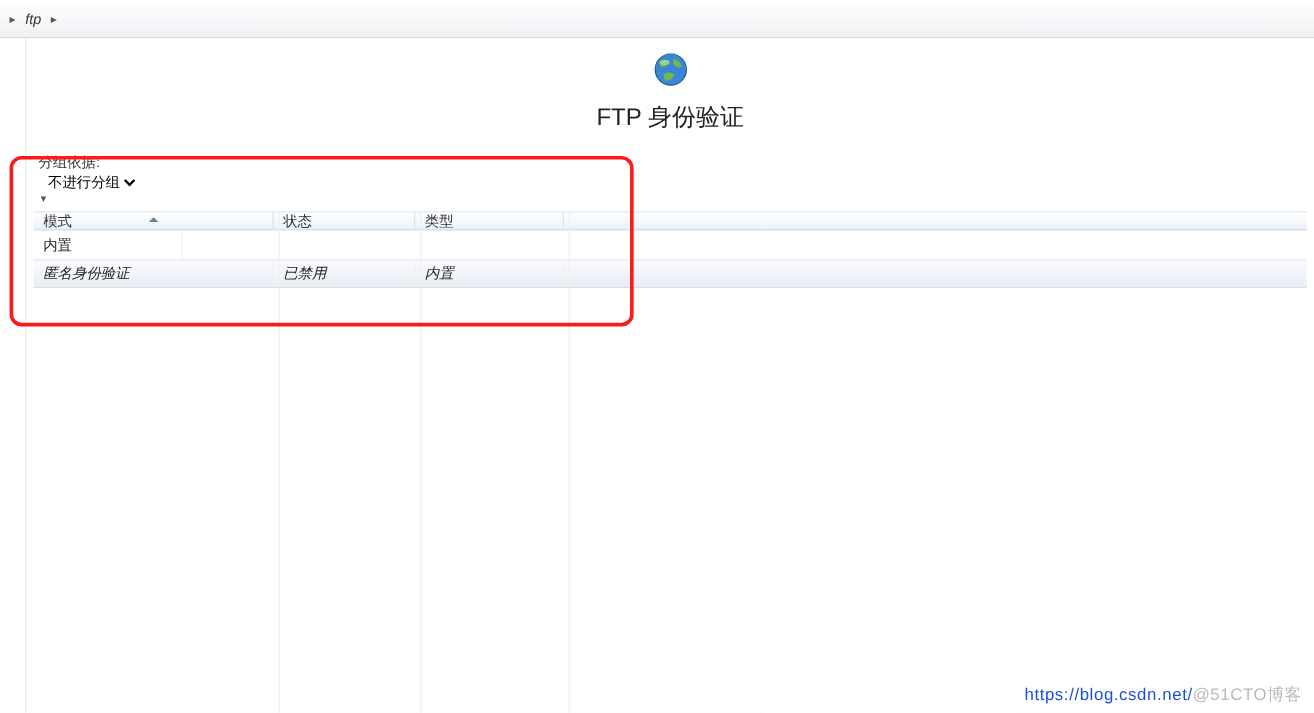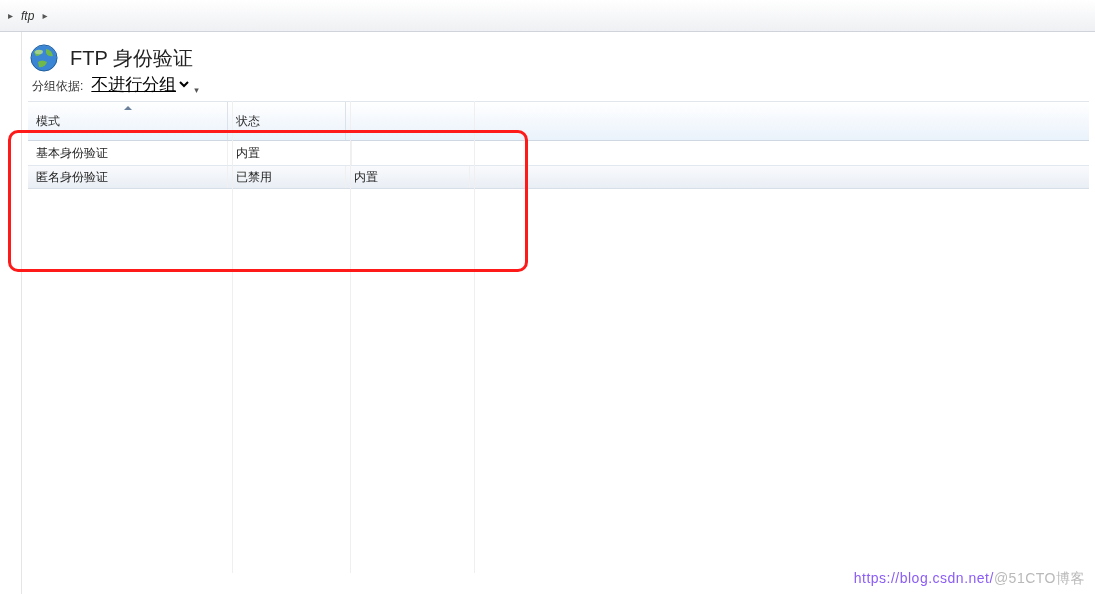--- a/index.html
+++ b/index.html
@@ -44,56 +44,58 @@
     .main-panel {
       flex: 1;
       background: #ffffff;
       padding: 10px 6px 0 6px;
       position: relative;
     }
     .title-row {
       display: flex;
       align-items: center;
       gap: 10px;
+      margin-bottom: 16px;
+      flex-direction: column;
     }
     .globe-icon {
       width: 32px;
       height: 32px;
       display: inline-block;
     }
     .page-title {
       font-size: 20px;
       font-weight: normal;
       color: #222;
     }
     .group-row {
       display: flex;
-      align-items: flex-end;
+      align-items: flex-start;
       margin-bottom: 6px;
       font-size: 12px;
       padding-left: 4px;
+      flex-direction: column;
     }
     .group-label { color: #333; }
     .group-select {
       background: transparent;
       border: none;
       margin-left: 4px;
-      font-size: 17px;
+      font-size: 12px;
       font-family: inherit;
-      text-decoration: underline;
     }
     .table-wrap {
       width: 100%;
     }
     .table-header {
       display: flex;
       background: linear-gradient(to bottom, #ffffff, #eaf2fb);
       border-top: 1px solid #e1e6ec;
       border-bottom: 1px solid #cfd7e2;
-      height: 40px;
+      height: 16px;
     }
     .th {
       display: flex;
       align-items: center;
       padding: 0 8px;
       color: #333;
       border-right: 1px solid #dbe2ea;
       position: relative;
       cursor: pointer;
     }
@@ -121,20 +123,21 @@
       display: flex;
       align-items: center;
       padding: 0 8px;
       color: #222;
       border-right: 1px solid #f0f0f0;
     }
     .tr.selected {
       background: linear-gradient(to bottom, #f9fafc, #e9eef5);
       border-top: 1px solid #e3e8f0;
       border-bottom: 1px solid #d8dee8;
+      font-style: italic;
     }
     .content-area {
       position: relative;
       height: calc(100% - 80px);
     }
     .vline { position: absolute; top: 0; bottom: 0; width: 1px; background: #efefef; }
     .red-box {
       position: absolute;
       left: 8px;
       top: 130px;
@@ -146,21 +149,21 @@
     }
     .watermark {
       position: absolute;
       right: 10px;
       bottom: 6px;
       color: #b9b9b9;
       font-size: 14px;
       letter-spacing: 0.5px;
       pointer-events: none;
     }
-    .watermark .light { color: #8b5cf6; }
+    .watermark .light { color: #1d4ed8; }
   </style>
 </head>
 <body>
 
 <div class="breadcrumb-bar">
   <span class="breadcrumb-arrow">▸</span>
   <span class="breadcrumb-text">ftp</span>
   <span class="breadcrumb-arrow">▸</span>
 </div>
 
@@ -194,24 +197,24 @@
 
     <div class="content-area">
       <div class="vline" style="left:204px;"></div>
       <div class="vline" style="left:322px;"></div>
       <div class="vline" style="left:446px;"></div>
 
       <div class="table-wrap">
         <div class="table-header">
           <div class="th col-mode sorted">模式</div>
           <div class="th col-status">状态</div>
+          <div class="th col-type">类型</div>
         </div>
         <div class="table-body">
           <div class="tr">
-            <div class="td col-mode">基本身份验证</div>
             <div class="td col-type">内置</div>
           </div>
           <div class="tr selected">
             <div class="td col-mode">匿名身份验证</div>
             <div class="td col-status">已禁用</div>
             <div class="td col-type">内置</div>
           </div>
         </div>
       </div>
     </div>

